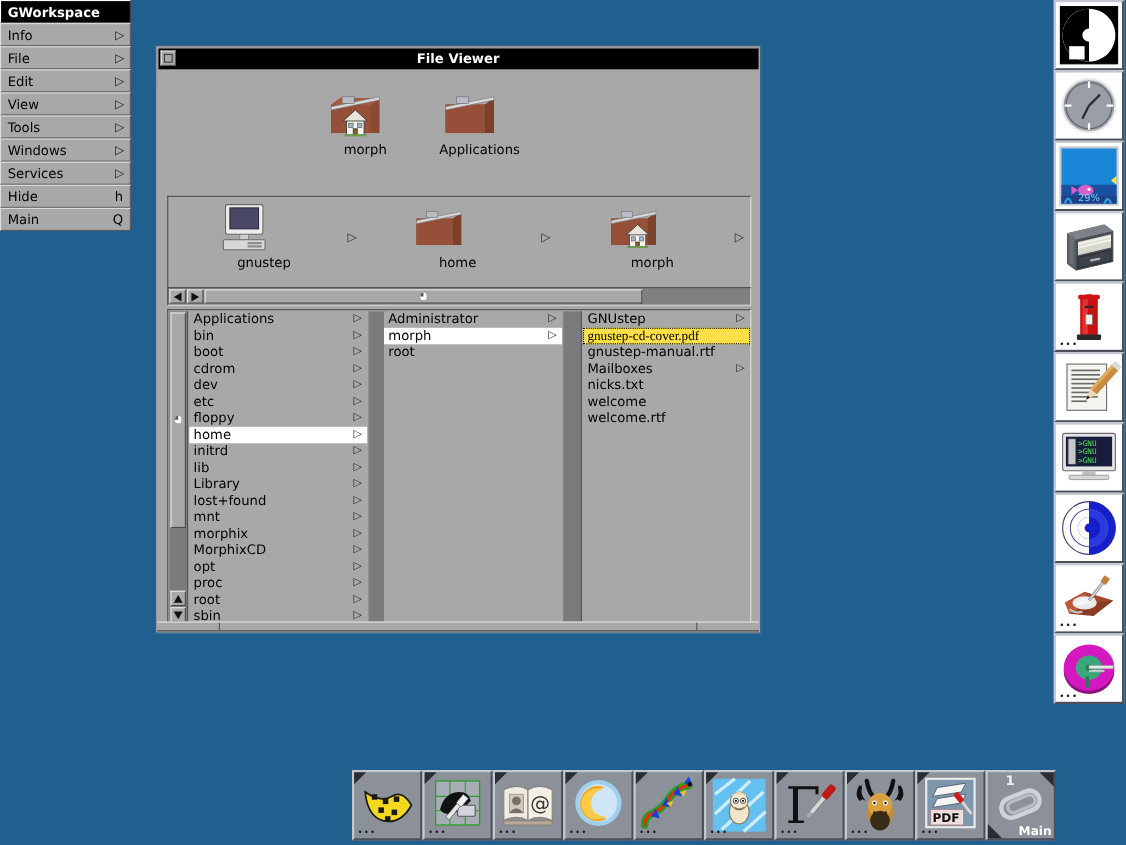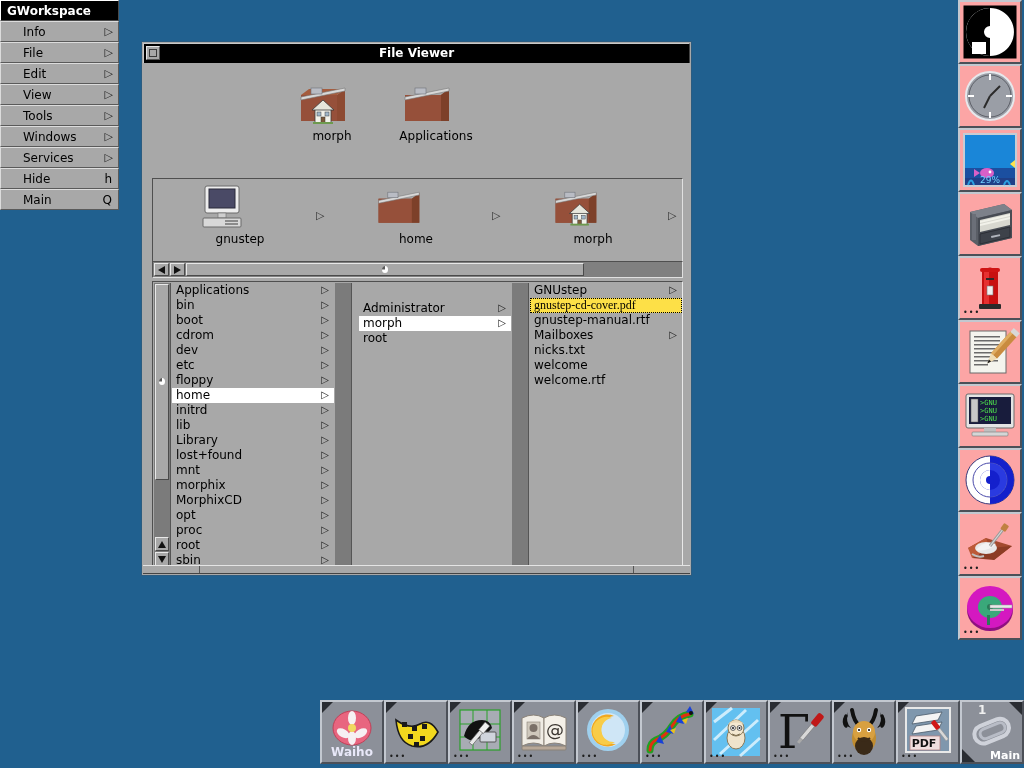--- a/index.html
+++ b/index.html
@@ -18,21 +18,21 @@
     height:21px;line-height:21px;background:#000;color:#fff;
     font-weight:bold;font-size:12px;padding-left:6px;
     border-top:1px solid #fff;border-left:1px solid #fff;
     border-right:1px solid #4a4a4a;border-bottom:1px solid #4a4a4a;
     box-sizing:border-box;
   }
   .menu-item{
     position:relative;height:21px;line-height:20px;background:#a8a8a8;
     border-top:1px solid #dcdcdc;border-left:1px solid #dcdcdc;
     border-right:1px solid #5a5a5a;border-bottom:1px solid #5a5a5a;
-    box-sizing:border-box;padding-left:22px;font-size:12px;color:#000;
+    box-sizing:border-box;padding-left:6px;font-size:12px;color:#000;
     cursor:default;
   }
   .menu-item .sub{
     position:absolute;right:5px;top:4px;font-size:11px;color:#1a1a1a;line-height:12px;
   }
   .menu-item .key{
     position:absolute;right:6px;top:0;line-height:20px;font-size:12px;color:#000;
   }
 
   
@@ -147,21 +147,21 @@
   .row.focus{background:#fde047;outline:1px dotted #000;outline-offset:-1px;font-family:Liberation Serif, serif;}
 
   
   .resizebar{
     position:absolute;left:0;right:0;bottom:0;height:9px;background:#a8a8a8;
     border-top:1px solid #e4e4e4;border-bottom:1px solid #444;box-sizing:border-box;
   }
   .resizebar .notch{position:absolute;top:0;bottom:0;width:1px;background:#555;}
   .dockcell{
     position:relative;width:64px;height:64px;margin-bottom:0;
-    background:#fca5a5;
+    background:#ffffff;
     border-top:2px solid #c3c8d0;border-left:2px solid #c3c8d0;
     border-right:2px solid #4c5058;border-bottom:2px solid #4c5058;
     box-sizing:border-box;
   }
   .dock-wrap{position:absolute;right:0;top:0;width:66px;}
   .dots{position:absolute;left:3px;bottom:2px;font-size:8px;color:#1f1f1f;letter-spacing:1px;line-height:6px;}
 
   
   .taskbar{position:absolute;left:320px;bottom:0;height:68px;}
   .taskcell{
@@ -362,21 +362,21 @@
                 <div class="row"><span>MorphixCD</span><span class="arw">▷</span></div>
                 <div class="row"><span>opt</span><span class="arw">▷</span></div>
                 <div class="row"><span>proc</span><span class="arw">▷</span></div>
                 <div class="row"><span>root</span><span class="arw">▷</span></div>
                 <div class="row"><span>sbin</span><span class="arw">▷</span></div>
               </div>
           </div>
 
           <div class="col" style="left:182px;width:176px;">
             <div class="vscroll" style="left:0;width:17px;"></div>
-            <div class="collist" id="col2" style="left:24px;right:0;margin-top:18px;">
+            <div class="collist" id="col2" style="left:14px;right:0;">
                 <div class="row"><span>Administrator</span><span class="arw">▷</span></div>
                 <div class="row sel"><span>morph</span><span class="arw">▷</span></div>
                 <div class="row"><span>root</span></div>
               </div>
           </div>
 
           <div class="col" style="left:359px;width:170px;">
             <div class="vscroll" style="left:0;width:17px;"></div>
             <div class="collist" id="col3" style="left:18px;right:0;">
                 <div class="row"><span>GNUstep</span><span class="arw">▷</span></div>
@@ -541,37 +541,20 @@
         <rect x="30" y="31" width="14" height="2" fill="#c8c8c8"></rect>
         <rect x="27" y="37" width="3" height="10" fill="#2a7a58"></rect>
       </svg>
       <div class="dots">•••</div>
     </div>
 
   </div>
 
   <div class="taskbar">
 
-    <div class="taskcell">
-      <div class="corner-tl"></div>
-      <svg class="iconcanvas" viewBox="0 0 60 60">
-        <g transform="translate(30,26)">
-          <ellipse rx="19" ry="17" fill="#e8657f"></ellipse>
-          <ellipse rx="19" ry="17" fill="none" stroke="#c04058" stroke-width="1"></ellipse>
-          <g fill="#f6f0f2">
-            <ellipse cx="0" cy="-10" rx="4" ry="7"></ellipse>
-              <ellipse cx="9" cy="-5" rx="4" ry="7" transform="rotate(60)"></ellipse>
-            <ellipse cx="-9" cy="-5" rx="4" ry="7" transform="rotate(-60)"></ellipse>
-            <ellipse cx="0" cy="10" rx="4" ry="7"></ellipse>
-          </g>
-          <circle r="4" fill="#f0d860"></circle>
-        </g>
-        <text x="30" y="54" font-size="12" font-weight="bold" fill="#e8e8f8" text-anchor="middle" font-family="DejaVu Sans, sans-serif">Waiho</text>
-      </svg>
-    </div>
 
     <div class="taskcell">
       <div class="corner-tl"></div>
       <svg class="iconcanvas" viewBox="0 0 60 60">
         <path d="M10,18 q14,10 24,4 q10,-6 18,8 q-10,18 -26,14 q-14,-4 -16,-26z" fill="#f2d81e" stroke="#1a1a1a" stroke-width="1.6"></path>
         <g fill="#1a1a1a">
           <rect x="16" y="20" width="5" height="5"></rect>
             <rect x="26" y="24" width="5" height="5"></rect>
           <rect x="36" y="22" width="5" height="5"></rect>
             <rect x="22" y="32" width="5" height="5"></rect>

